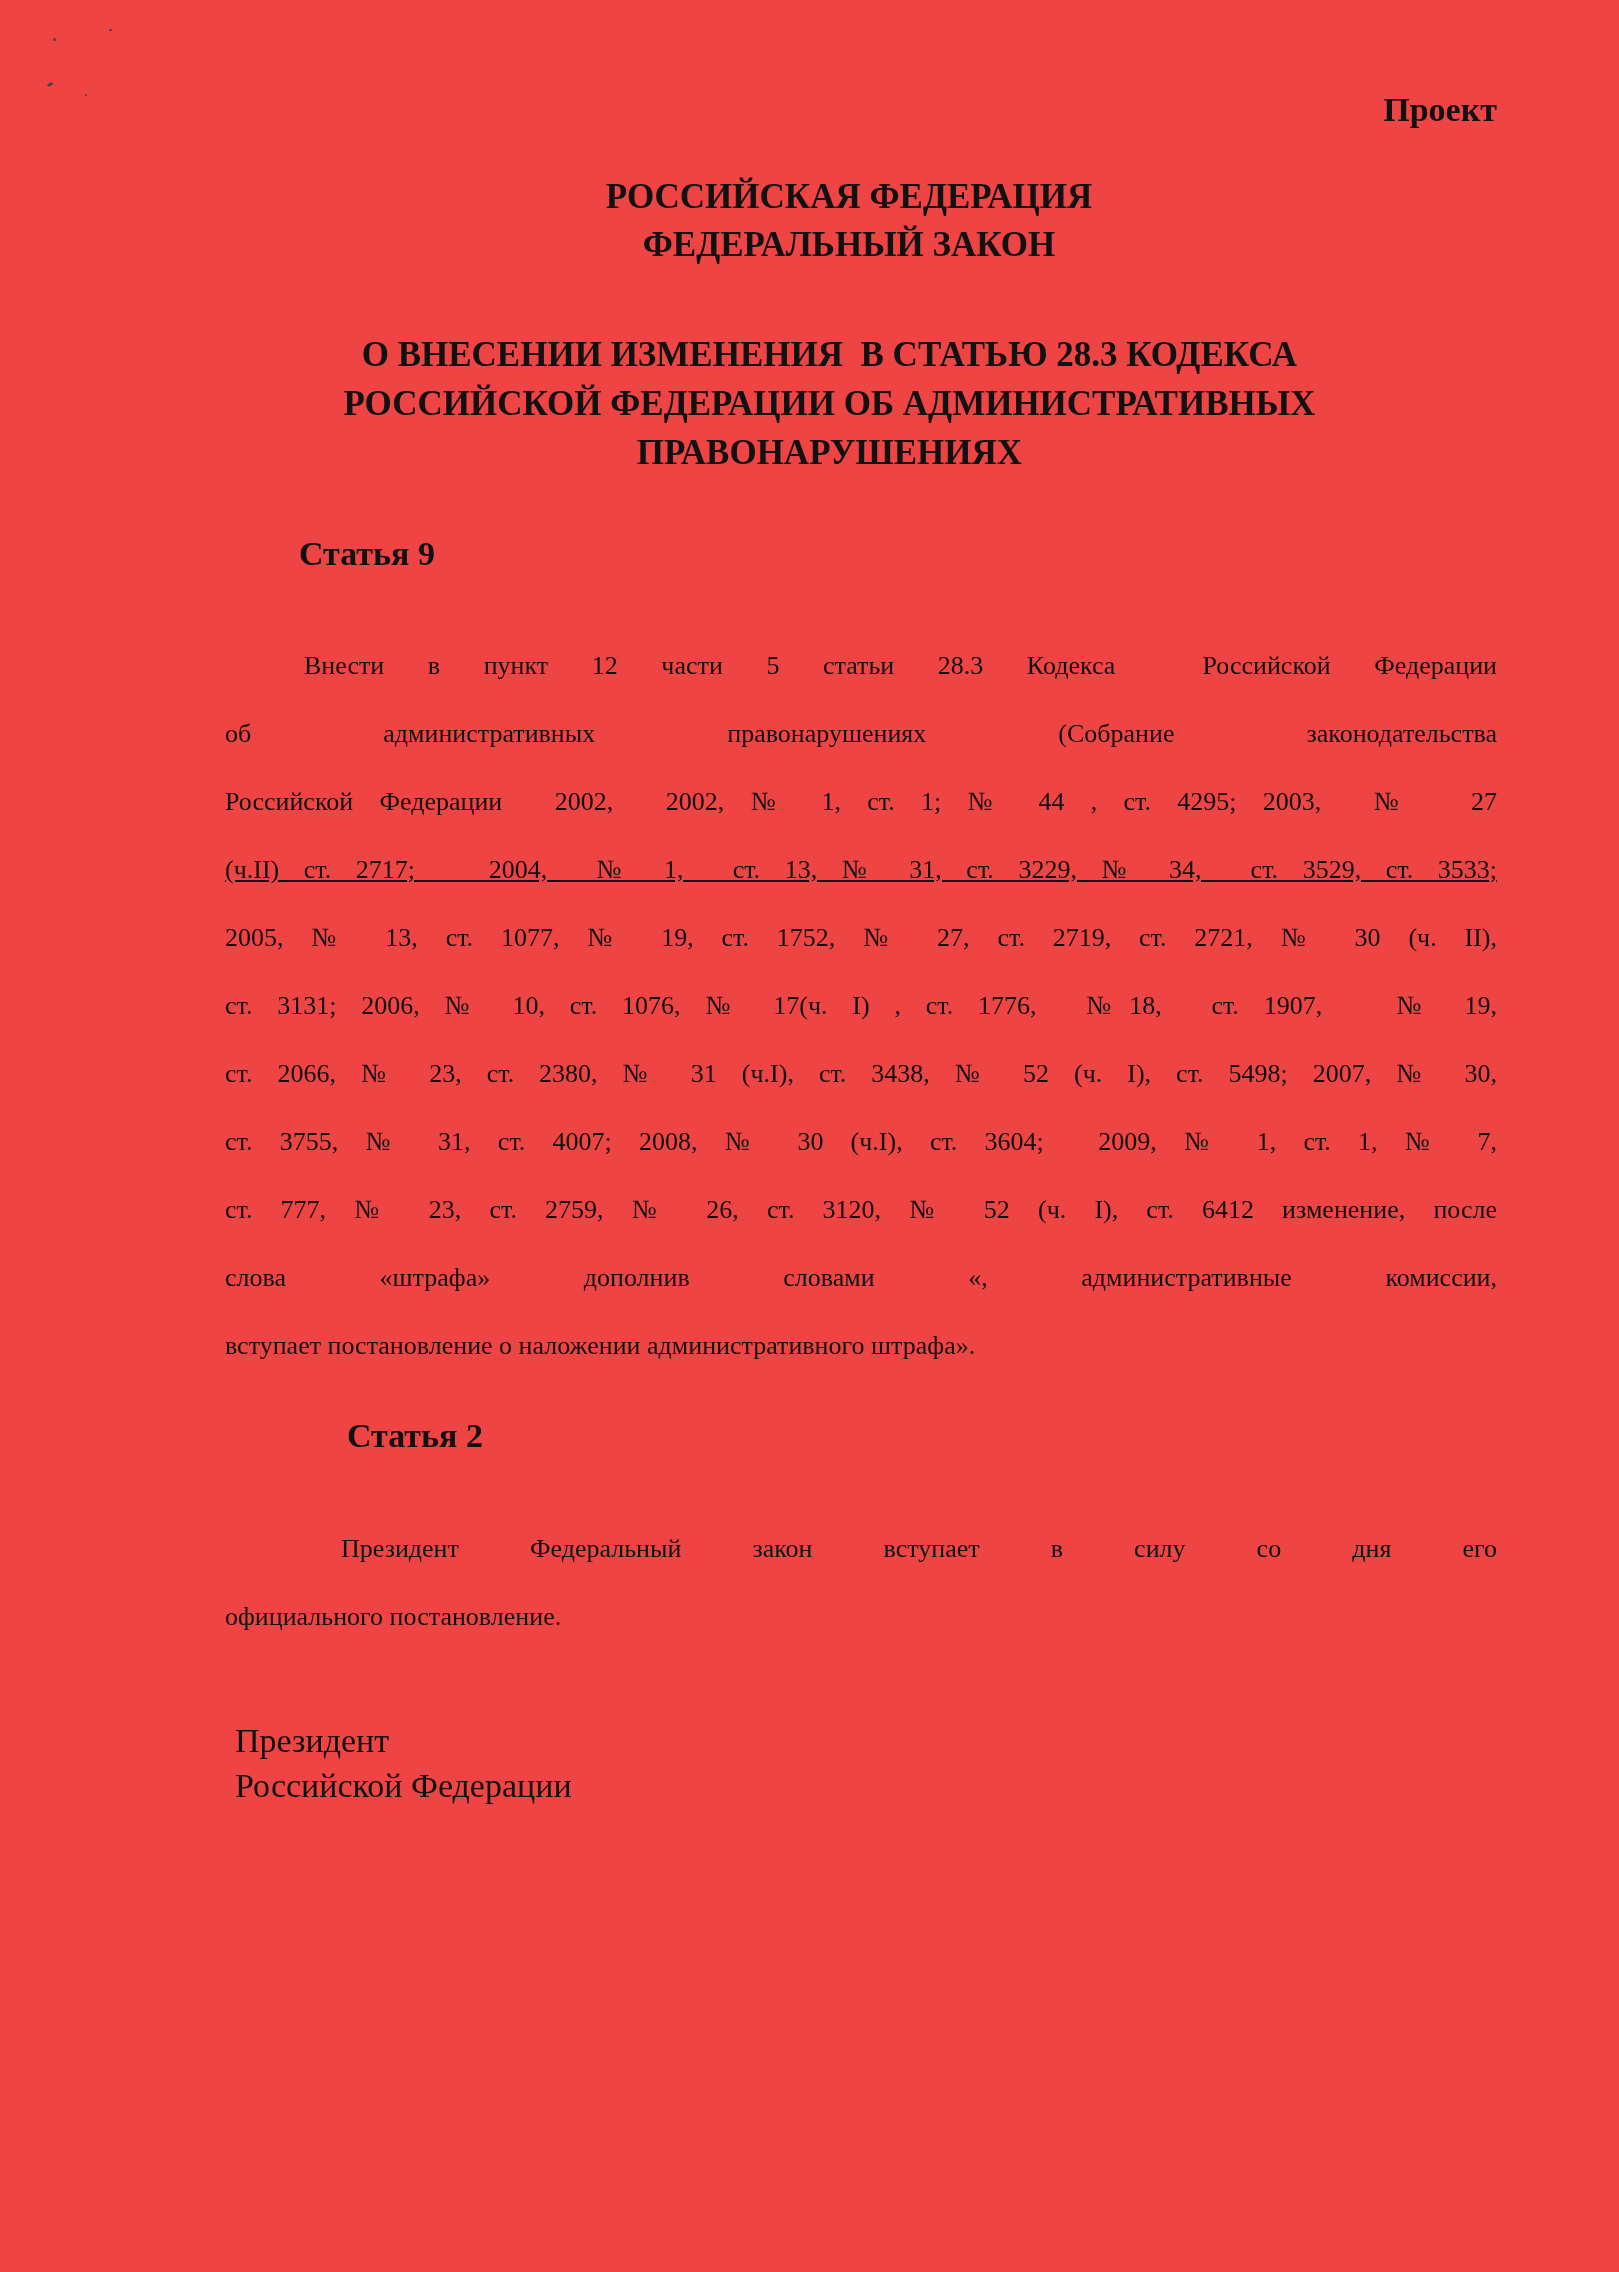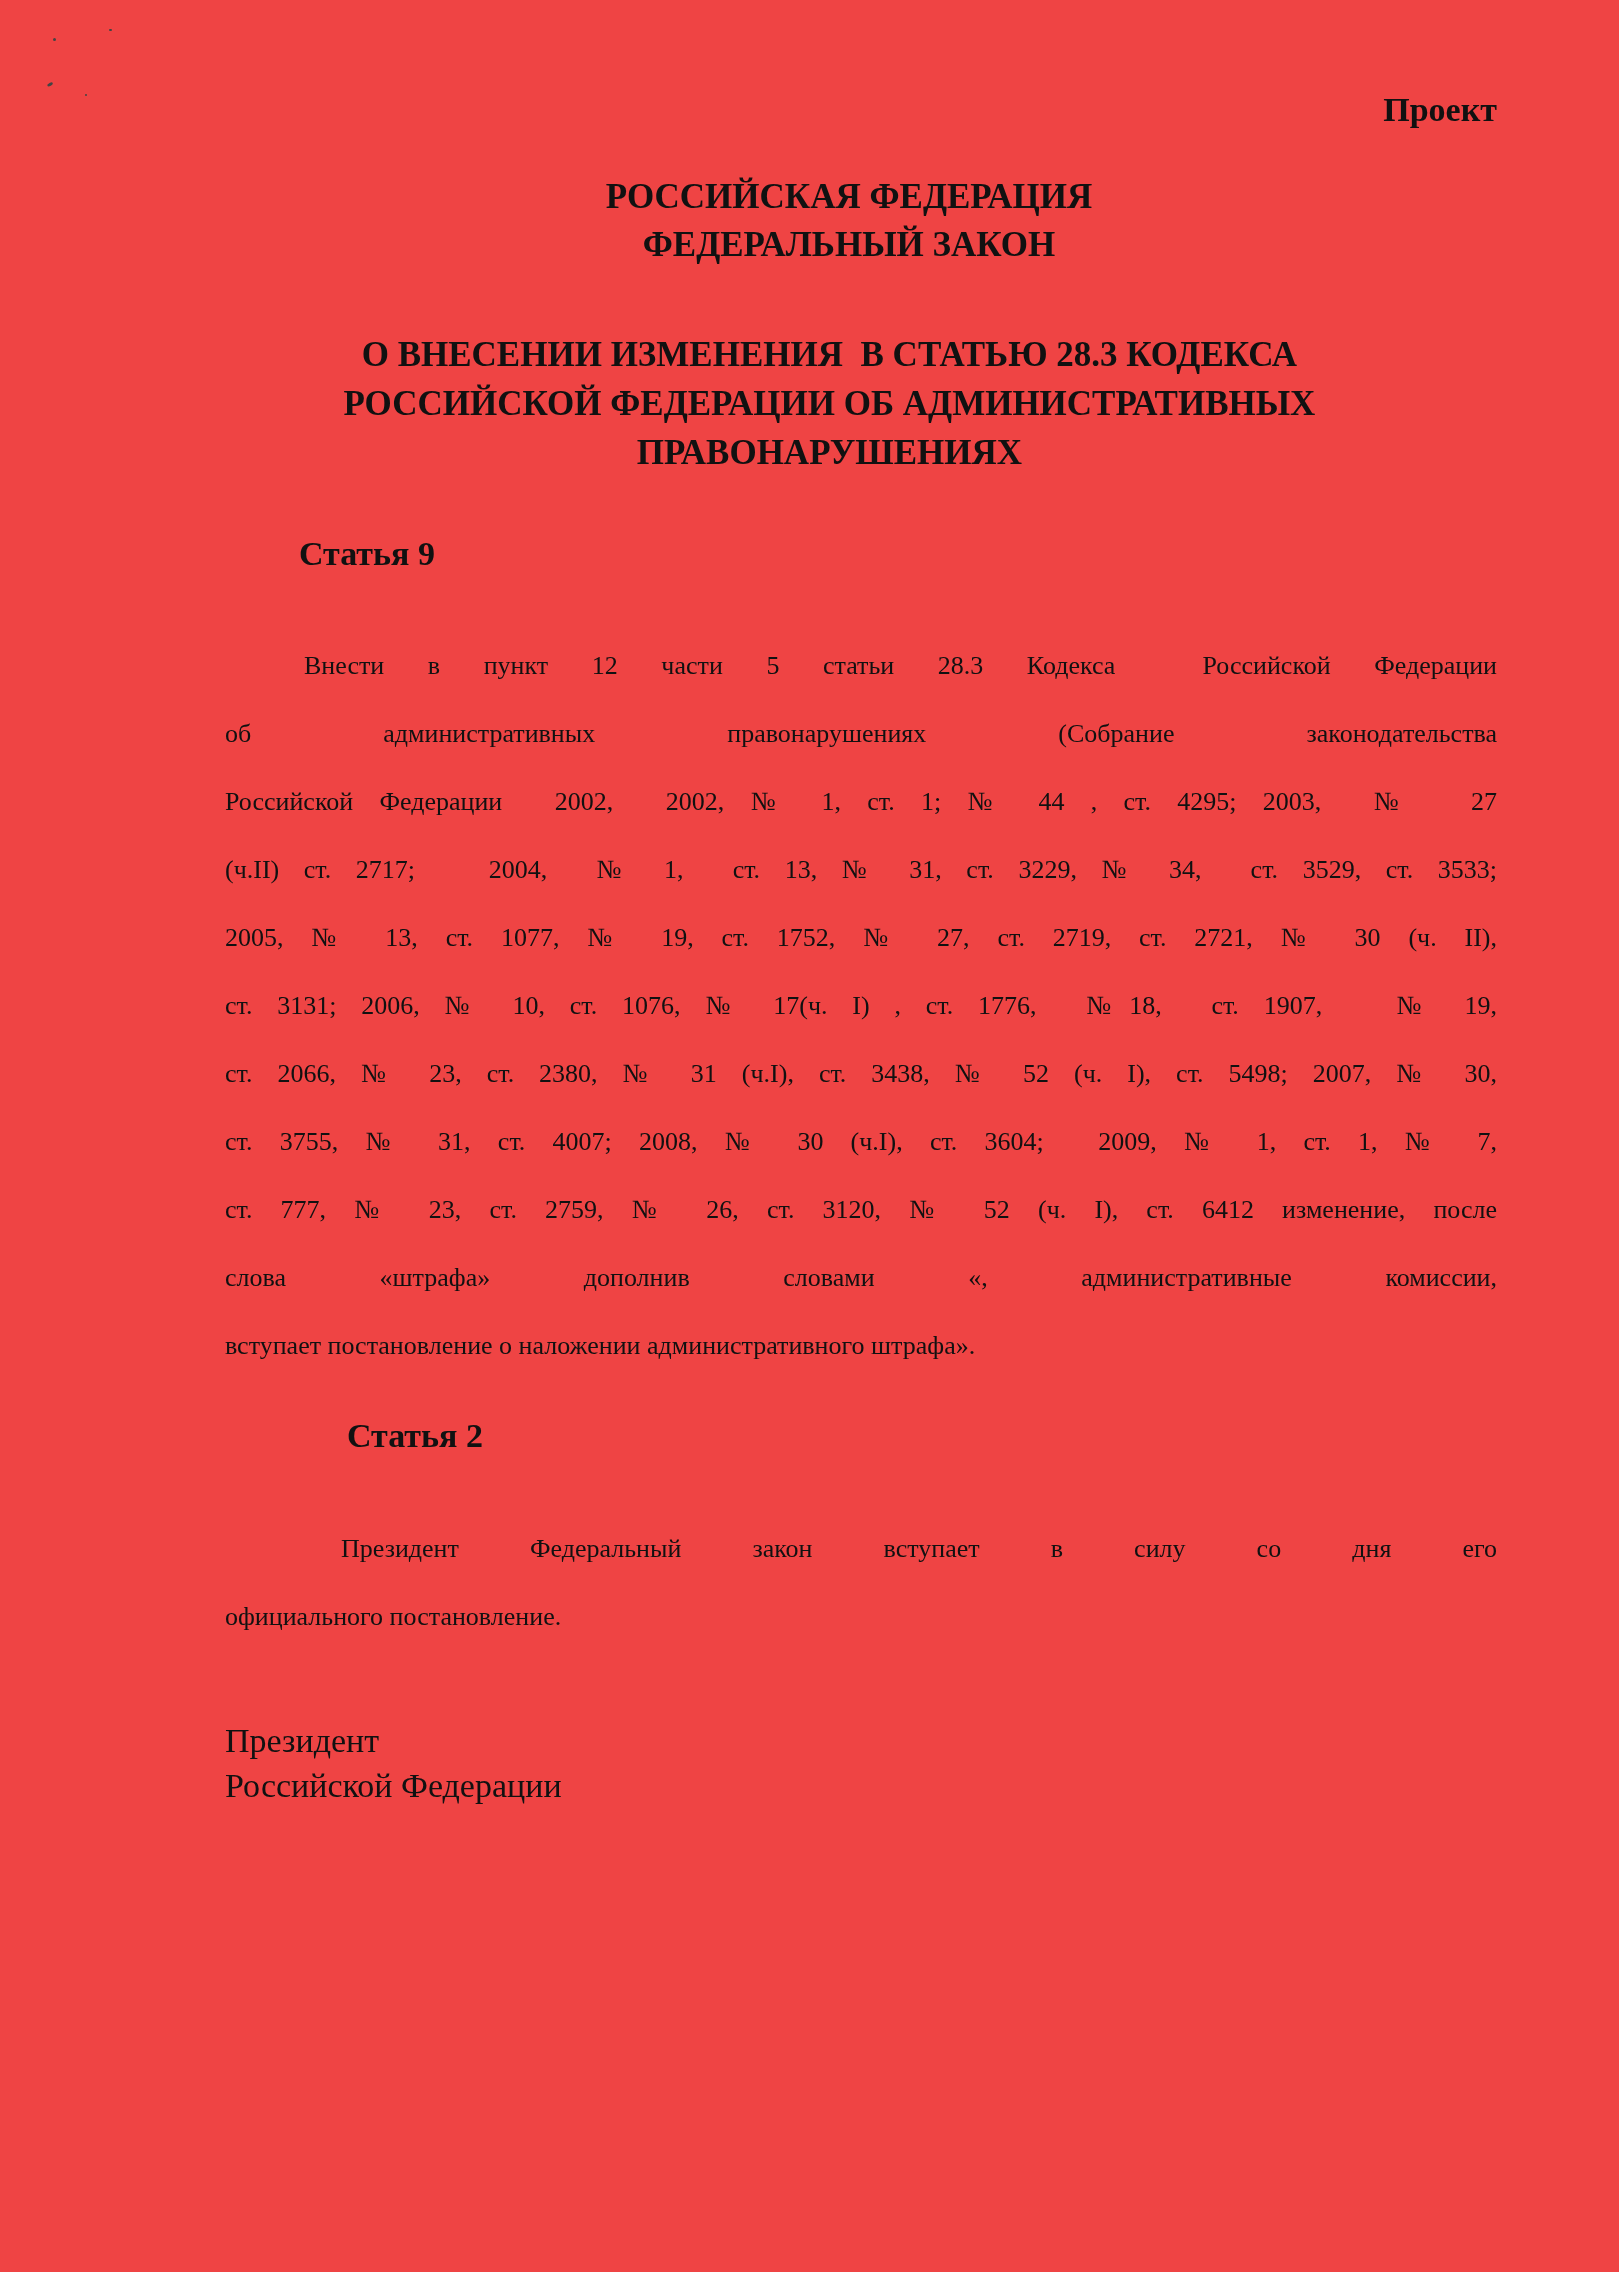--- a/index.html
+++ b/index.html
@@ -42,36 +42,36 @@
     <div>РОССИЙСКОЙ ФЕДЕРАЦИИ ОБ АДМИНИСТРАТИВНЫХ</div>
     <div>ПРАВОНАРУШЕНИЯХ</div>
   </div>
 
   <div class="art-title" style="left:299px;top:535px;">Статья 9</div>
 
   <div class="para" style="top:632px;">
     <span class="line indent" style="white-space:pre;">Внести в пункт 12 части 5 статьи 28.3 Кодекса  Российской Федерации</span>
     <span class="line">об административных правонарушениях (Собрание законодательства</span>
     <span class="line" style="white-space:pre;">Российской Федерации  2002,  2002, № 1, ст. 1; № 44 , ст. 4295; 2003,  №  27</span>
-    <span class="line" style="white-space:pre;">(ч.II) ст. 2717;   2004,  № 1,  ст. 13, № 31, ст. 3229, № 34,  ст. 3529, ст. 3533;</span>
+    <span class="line" style="white-space:pre;text-decoration:underline;">(ч.II) ст. 2717;   2004,  № 1,  ст. 13, № 31, ст. 3229, № 34,  ст. 3529, ст. 3533;</span>
     <span class="line">2005, № 13, ст. 1077, № 19, ст. 1752, № 27, ст. 2719, ст. 2721, № 30 (ч. II),</span>
     <span class="line" style="white-space:pre;">ст. 3131; 2006, № 10, ст. 1076, № 17(ч. I) , ст. 1776,  №18,  ст. 1907,   № 19,</span>
     <span class="line">ст. 2066, № 23, ст. 2380, № 31 (ч.I), ст. 3438, № 52 (ч. I), ст. 5498; 2007, № 30,</span>
     <span class="line" style="white-space:pre;">ст. 3755, № 31, ст. 4007; 2008, № 30 (ч.I), ст. 3604;  2009, № 1, ст. 1, № 7,</span>
     <span class="line">ст. 777, № 23, ст. 2759, № 26, ст. 3120, № 52 (ч. I), ст. 6412 изменение, после</span>
     <span class="line">слова  «штрафа» дополнив словами «, административные комиссии,</span>
     <span class="line last">вступает постановление о наложении административного штрафа».</span>
   </div>
 
   <div class="art-title" style="left:347px;top:1417px;">Статья 2</div>
 
   <div class="para" style="top:1515px;">
     <span class="line indent" style="padding-left:116px;">Президент Федеральный закон вступает в силу со дня его</span>
     <span class="line last">официального постановление.</span>
   </div>
 
-  <div class="sign" style="top:1718px;">
+  <div class="sign" style="top:1718px;margin-left:10px;">
     <div>Президент</div>
     <div>Российской Федерации</div>
   </div>
 
 </div>
 
 
 </body></html>

